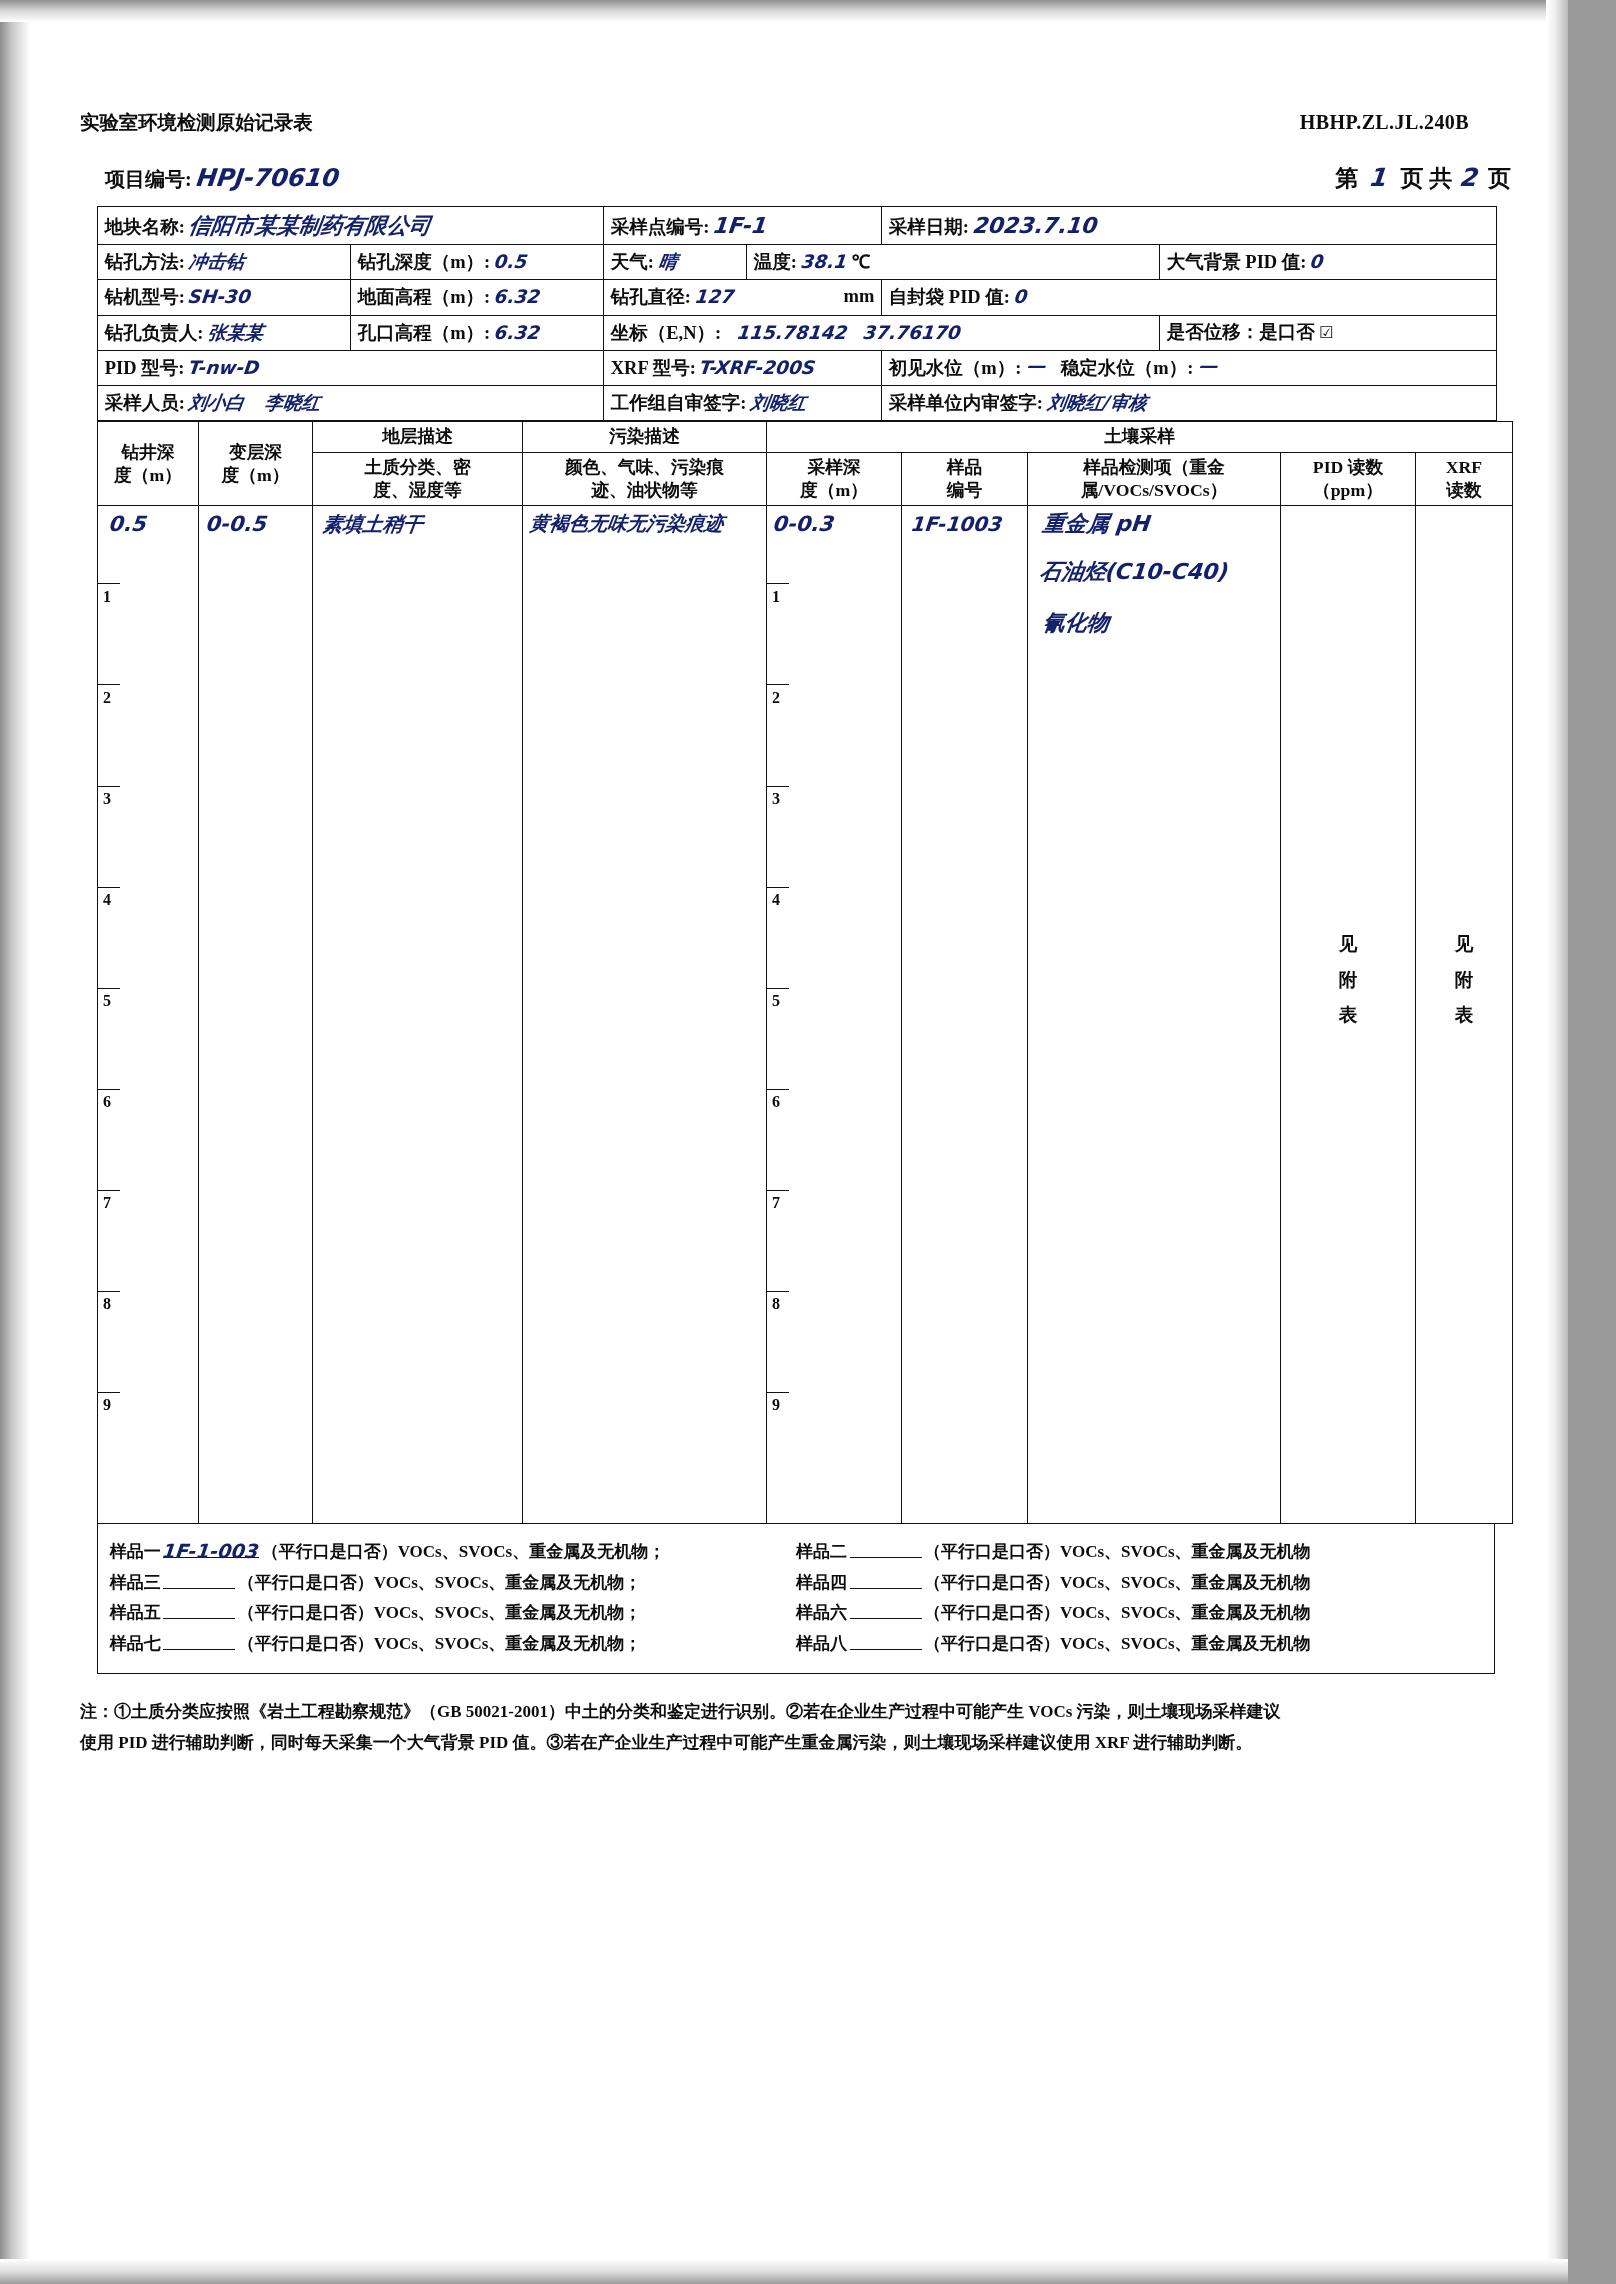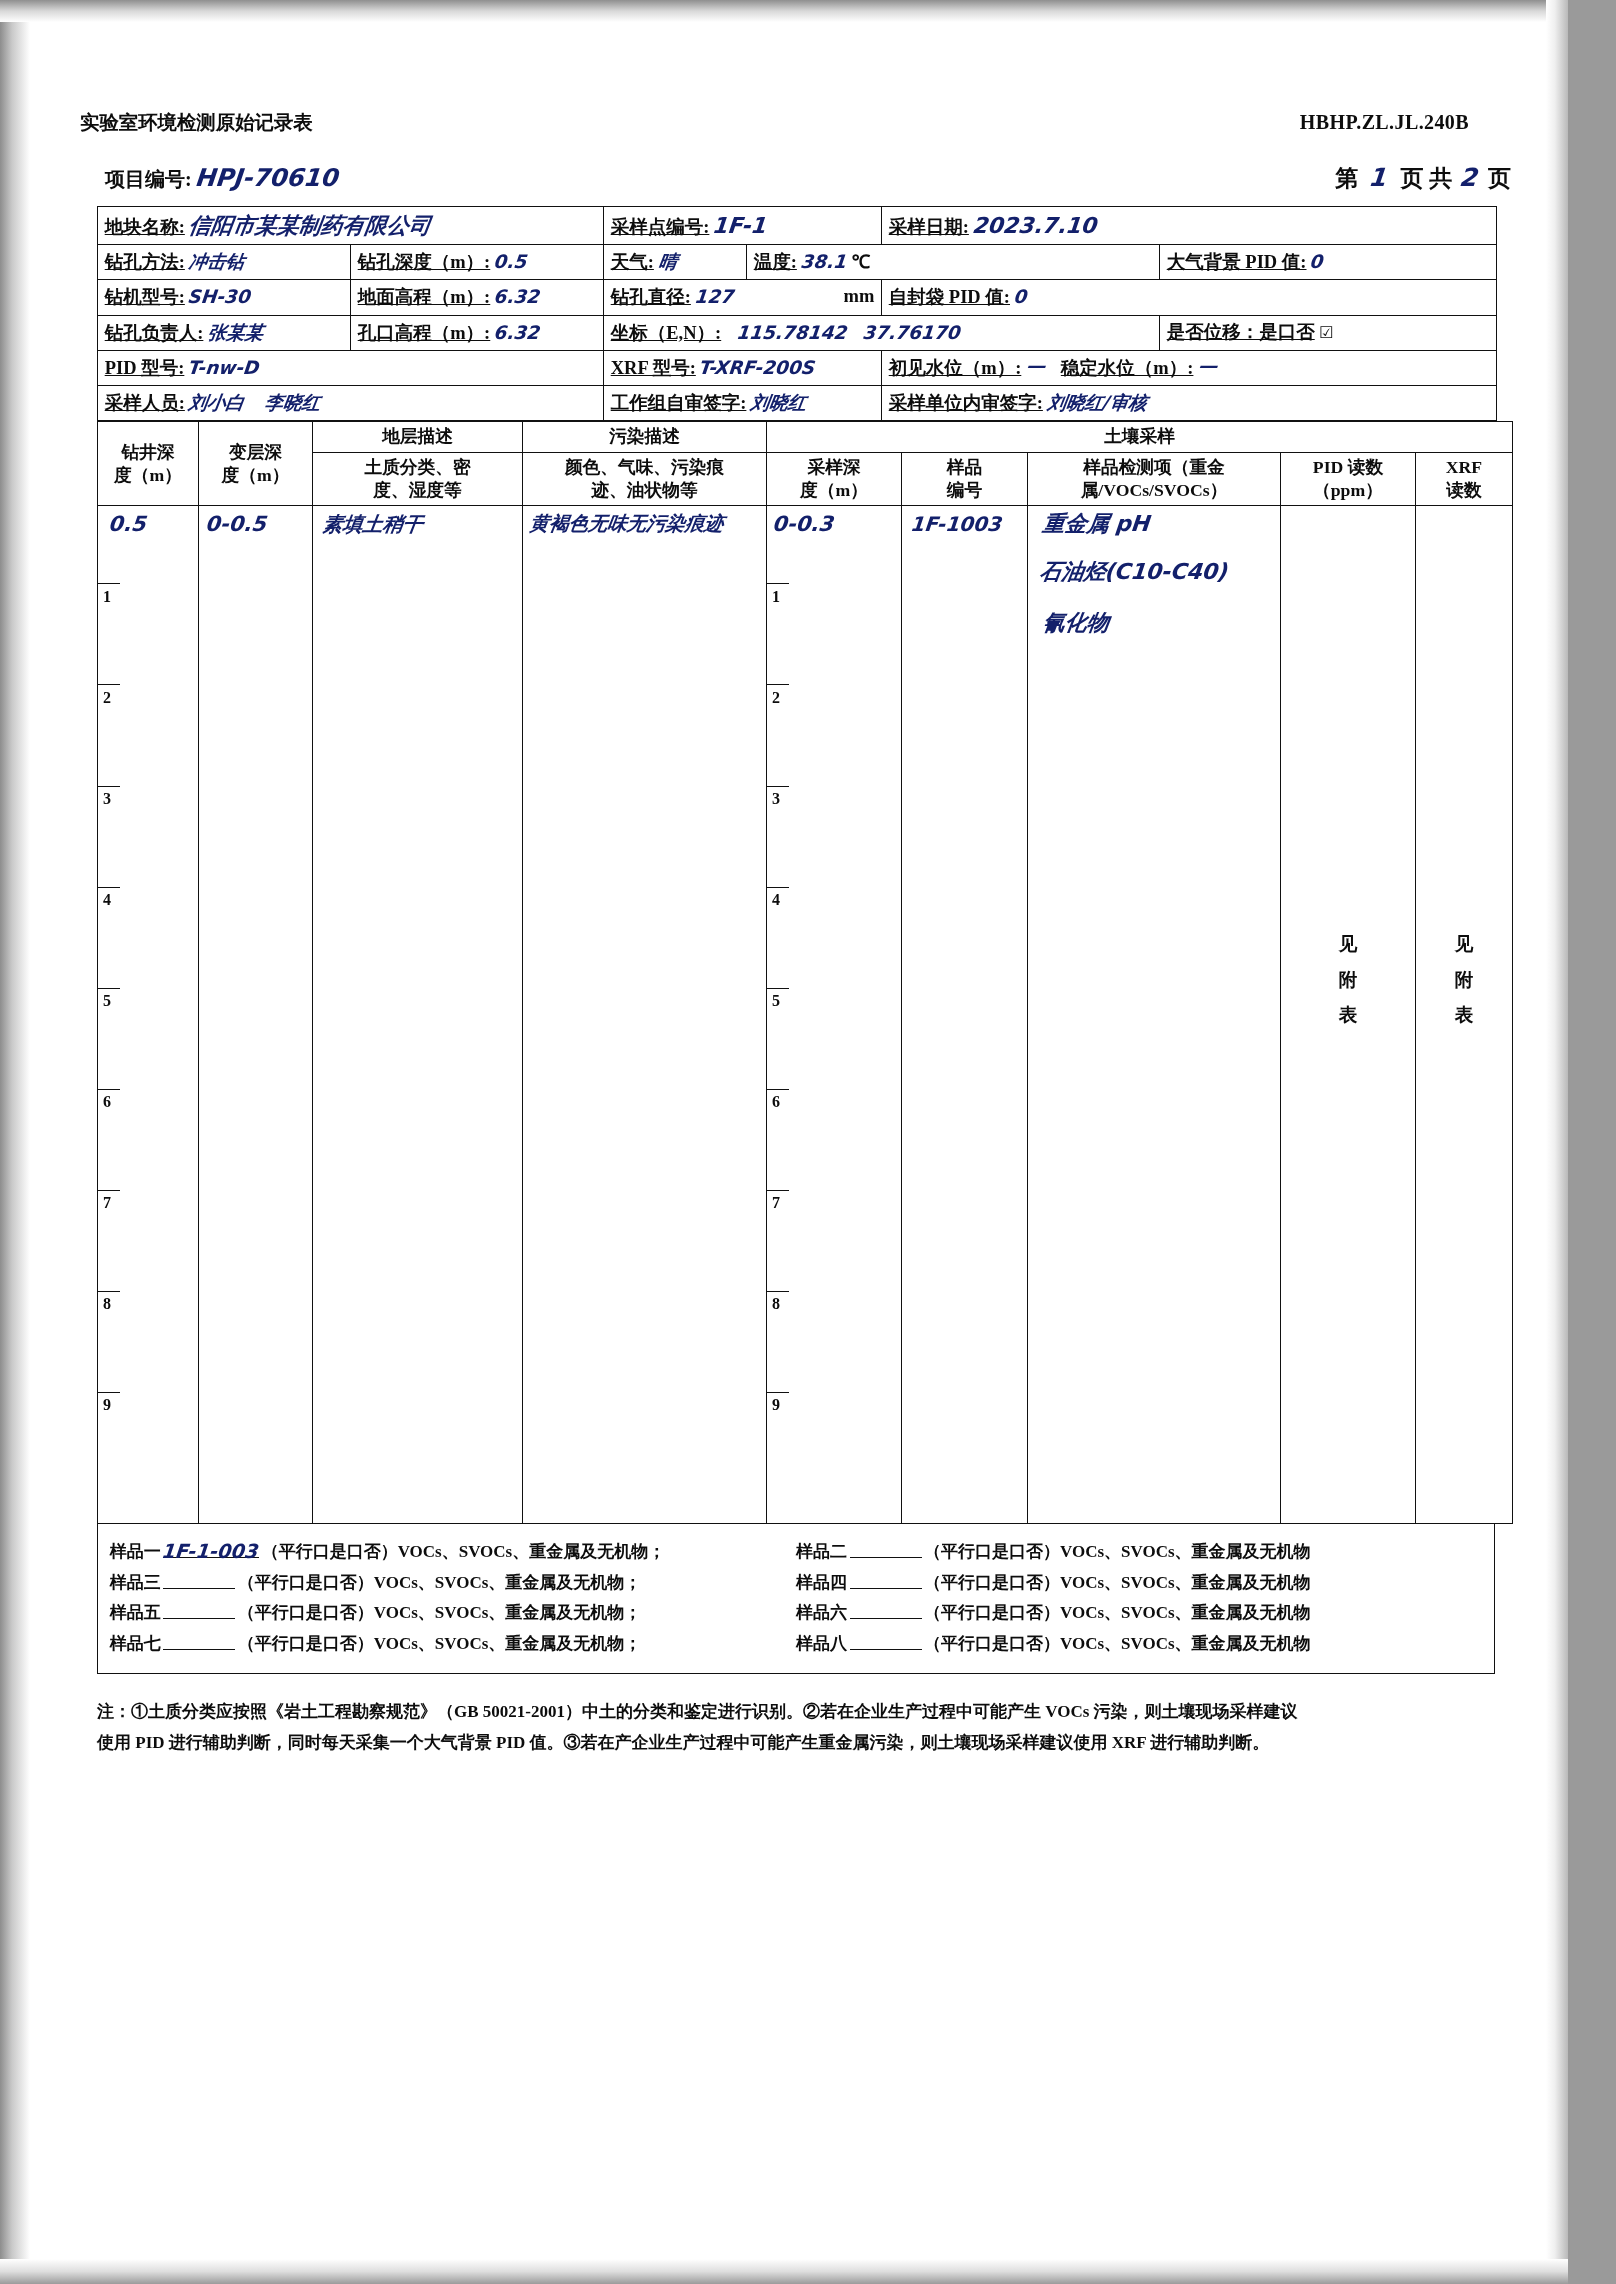--- a/index.html
+++ b/index.html
@@ -97,21 +97,21 @@
     table-layout: fixed;
   }
   table.form td {
     border: 1.7px solid #111;
     font-size: 18.5px;
     font-weight: bold;
     padding: 5px 6.7px;
     vertical-align: middle;
     line-height: 1.25;
   }
-  .lbl { white-space: nowrap; text-decoration: underline; }
+  .lbl { white-space: nowrap; }
 
   
   table.body {
     border-collapse: collapse;
     width: 1398px;
     margin-left: 17px;
     table-layout: fixed;
     border-radius: 26px;
   }
   table.body td, table.body th {
@@ -168,21 +168,21 @@
     display: flex;
     align-items: baseline;
     margin: 7.6px 0;
     white-space: nowrap;
   }
   .sampleline .half { width: 50%; display: flex; align-items: flex-start; }
   .ul { display: inline-block; min-width: 72px; border-bottom: 1.7px solid #111; height: 17px; margin: 0 2.5px; }
   .ul.filled { border-bottom: 1.7px solid #111; }
 
   .notes {
-    margin-left: 17px;
+    margin-left: 0;
     width: 1398px;
     margin-top: 22px;
     font-size: 17px;
     font-weight: bold;
     line-height: 1.85;
     text-indent: 0;
   }
   .notes p { margin: 0; }
 
   .chk { font-family: "DejaVu Sans", sans-serif; font-size: 16px; }

